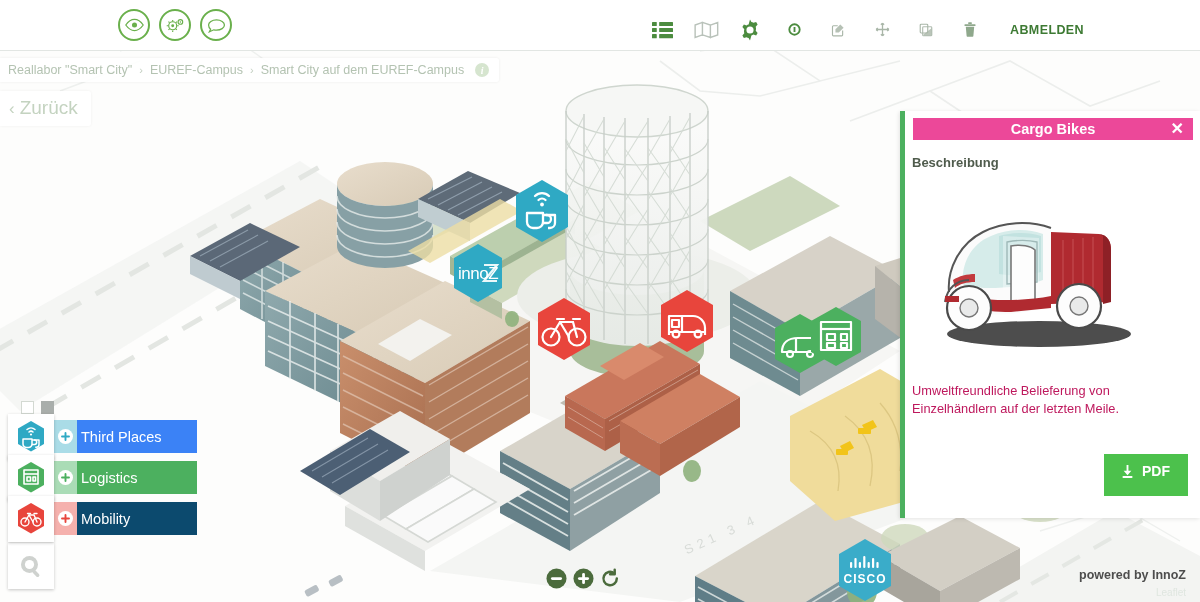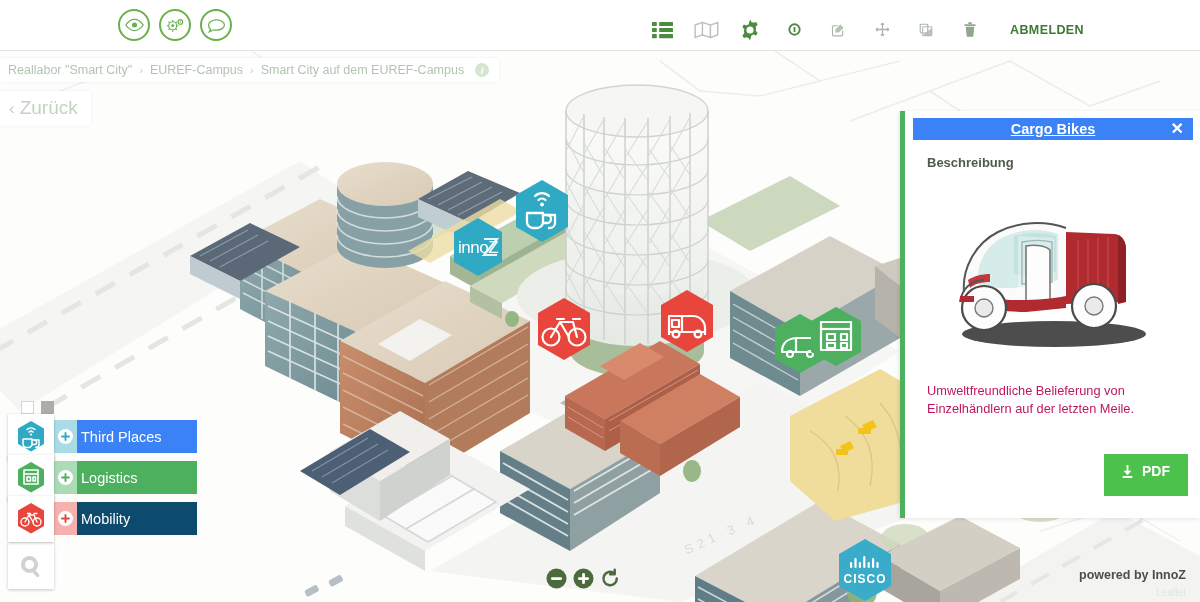--- a/index.html
+++ b/index.html
@@ -142,30 +142,30 @@
   }
 
   
   .panel {
     position: absolute; top: 60px; right: 0; width: 300px; height: 407px;
     background: #ffffff; z-index: 40;
     border-left: 5px solid #4cb05f;
     box-shadow: -1px 1px 4px rgba(0,0,0,.10);
   }
   .panel-head {
-    height: 22px; background: #3b82f6; color: #fff;
+    height: 22px; background: #ec4899; color: #fff;
     display: flex; align-items: center; justify-content: center;
     position: relative; margin: 7px 7px 0 8px;
-    font-size: 14.5px; font-weight: bold; text-decoration: underline;
+    font-size: 14.5px; font-weight: bold;
   }
   .panel-close {
     position: absolute; right: 9px; top: 50%; transform: translateY(-50%);
     font-size: 16px; font-weight: bold; cursor: pointer; line-height: 1;
   }
-  .panel-body { padding: 15px 20px 0 22px; }
+  .panel-body { padding: 15px 20px 0 7px; }
   .panel-sub {
     font-size: 13px; font-weight: bold; color: #4f5b4c; margin-bottom: 6px;
   }
   .panel-img {
     width: 256px; height: 200px; margin: 6px 0 0 -4px;
     display: flex; align-items: center; justify-content: center;
   }
   .panel-desc {
     font-size: 12.8px; line-height: 1.42; color: #be185d;
     margin-top: 6px; width: 236px;
@@ -585,21 +585,21 @@
         </g>
         <circle cx="29" cy="25.5" r="1.9" fill="#fff"></circle>
         <g fill="none" stroke="#fff" stroke-width="2.3" stroke-linejoin="round">
           <path d="M14 34h16v9a6 6 0 0 1-6 6h-4a6 6 0 0 1-6-6z"></path>
           <path d="M30 36h4a4 4 0 0 1 0 8h-4"></path>
           <path d="M33 36h9v8a5 5 0 0 1-5 5h-2"></path>
         </g>
       </svg>
     </div>
 
-    <div class="marker" style="left:451px; top:166px;">
+    <div class="marker" style="left:451px; top:192px;">
       <svg width="54" height="60" viewBox="0 0 54 60">
         <path d="M27 1 51 15 51 45 27 59 3 45 3 15Z" fill="#2fa9c4"></path>
         <text x="27" y="36" text-anchor="middle" fill="#fff" font-size="17" font-family="Liberation Sans" letter-spacing="-.5">innoZ</text>
         <path d="M33 22 L46 22 L33 38 L46 38" fill="none" stroke="#fff" stroke-width="2.2" opacity=".9"></path>
       </svg>
     </div>
 
     <div class="marker" style="left:535px; top:246px;">
       <svg width="58" height="64" viewBox="0 0 58 64">
         <path d="M29 1 55 16 55 48 29 63 3 48 3 16Z" fill="#e8453c"></path>

